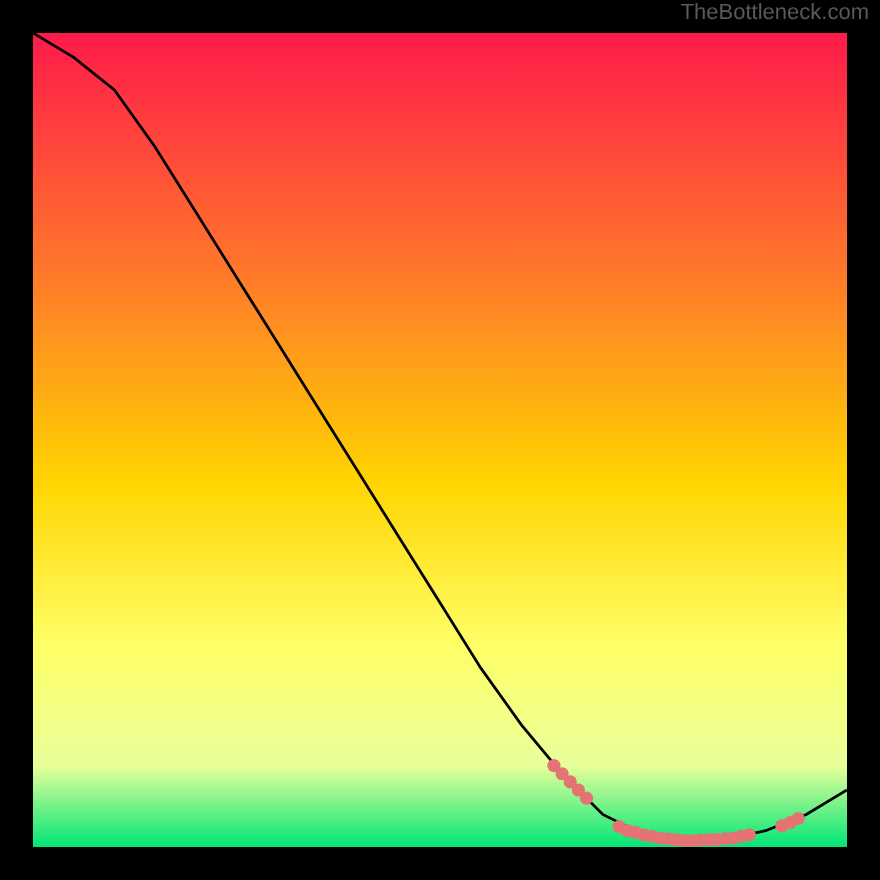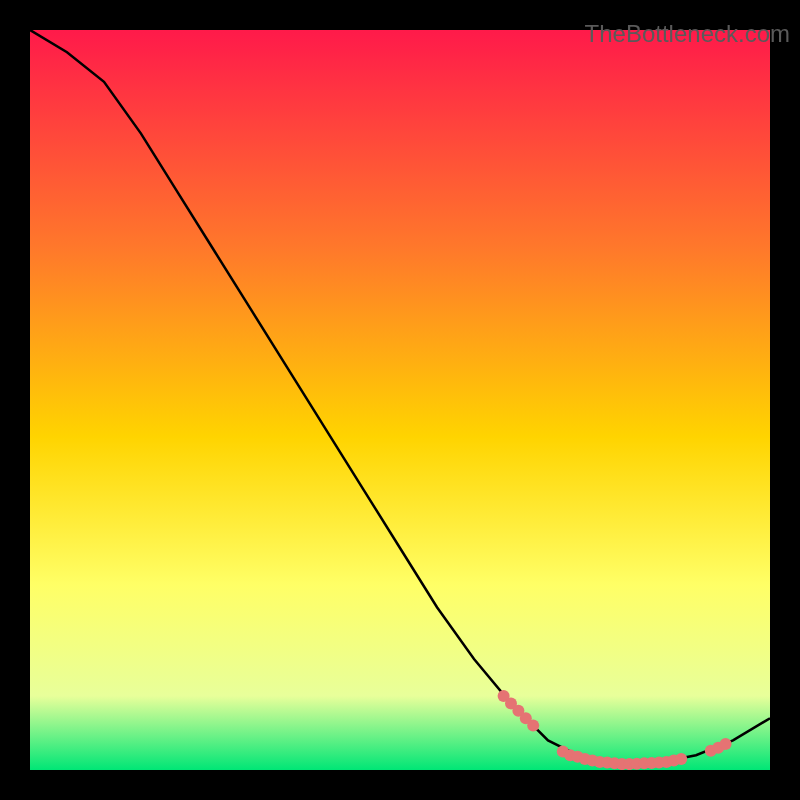--- a/index.html
+++ b/index.html
@@ -6,24 +6,24 @@
   body {
     width: 800px;
     height: 800px;
     background: #000;
     position: relative;
     font-family: Arial, sans-serif;
     overflow: hidden;
   }
   .watermark {
     position: absolute;
-    top: 20px;
+    top: 0;
     right: 10px;
     color: #5a5a5a;
-    font-size: 24px;
+    font-size: 20px;
     font-weight: 500;
     z-index: 10;
   }
   .plot-area {
     position: absolute;
     left: 30px;
     top: 30px;
     width: 740px;
     height: 740px;
   }

